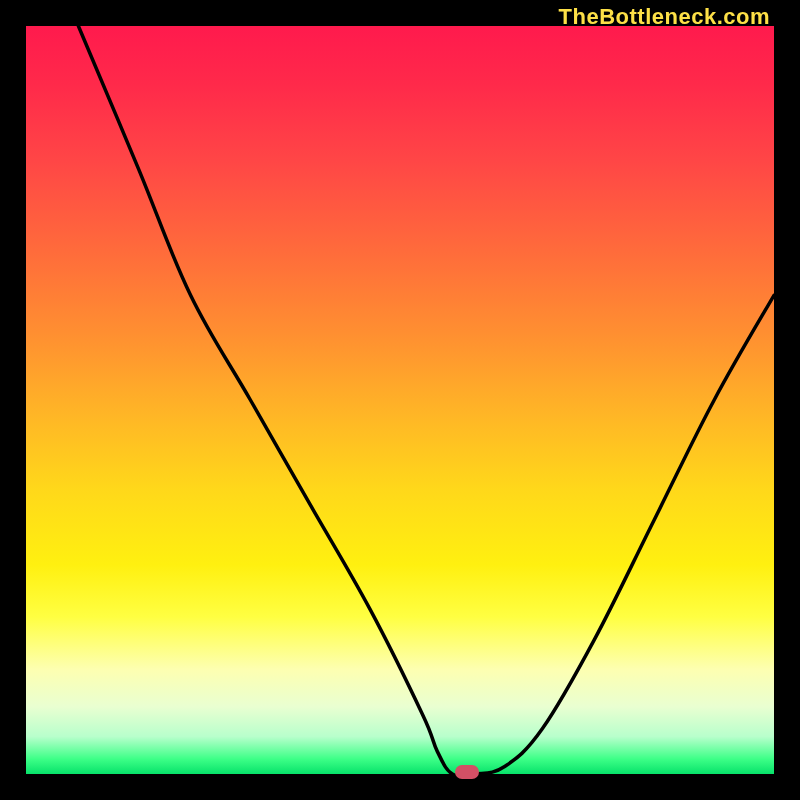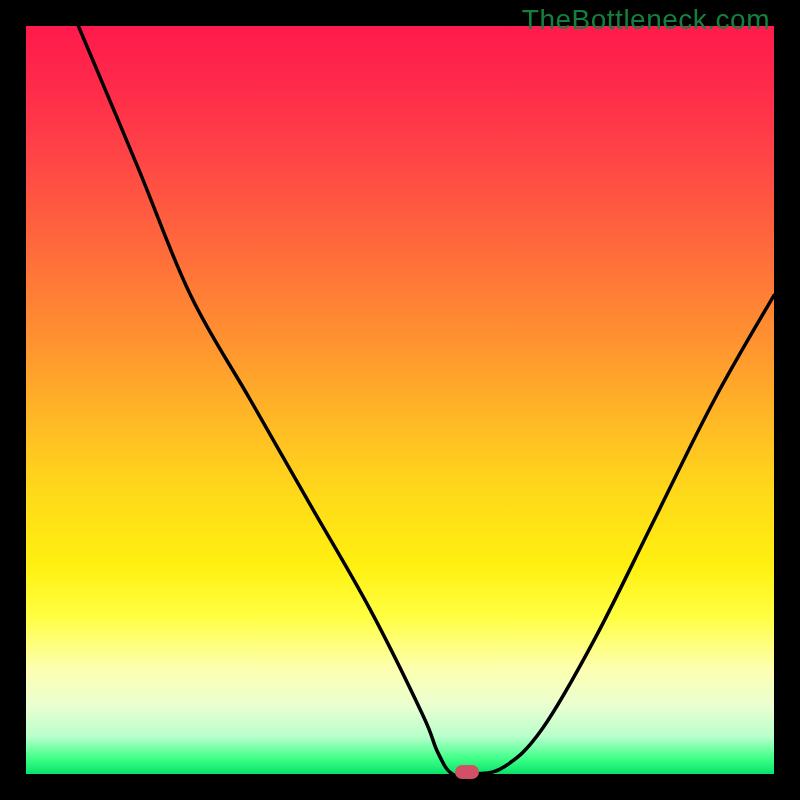--- a/index.html
+++ b/index.html
@@ -35,23 +35,23 @@
       #e9ffd1 91%,
       #b8ffcc 95%,
       #3dff87 98%,
       #07e26a 100%);
   }
   .attribution {
     position: absolute;
     top: 4px;
     right: 30px;
     font-family: Arial, Helvetica, sans-serif;
-    font-size: 28px;
-    font-weight: 400;
-    color: #15803d;
+    font-size: 22px;
+    font-weight: 700;
+    color: #fde047;
     letter-spacing: 0.5px;
   }
   svg.curve {
     position: absolute;
     left: 0;
     top: 0;
     width: 748px;
     height: 748px;
   }
   .marker {

